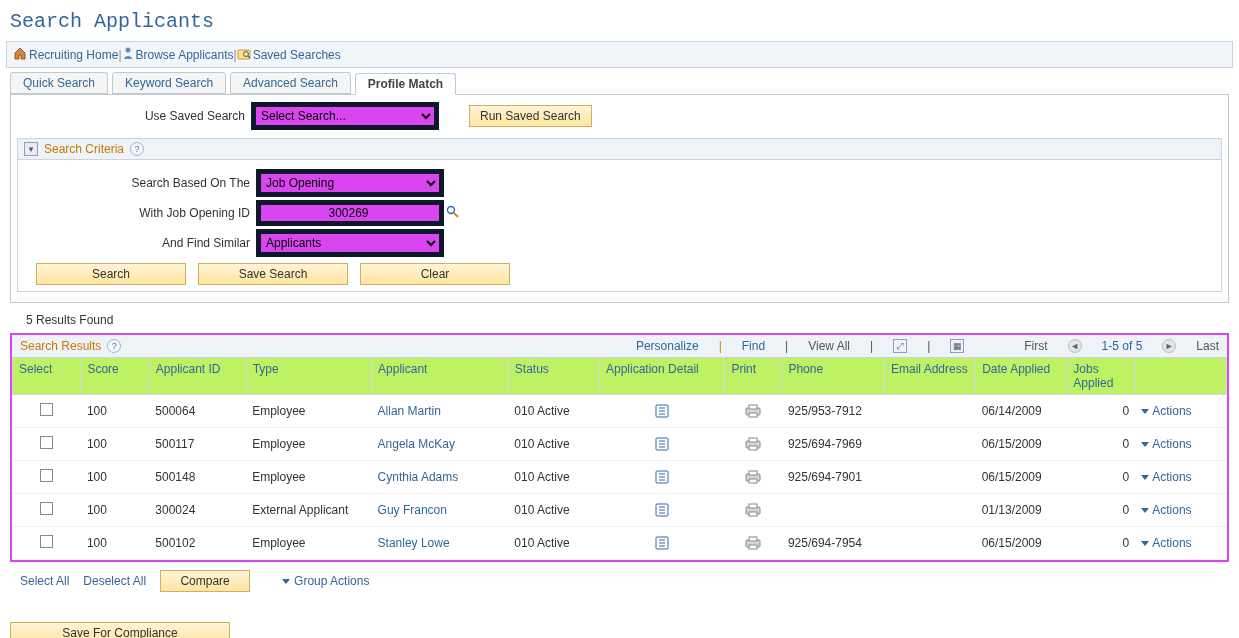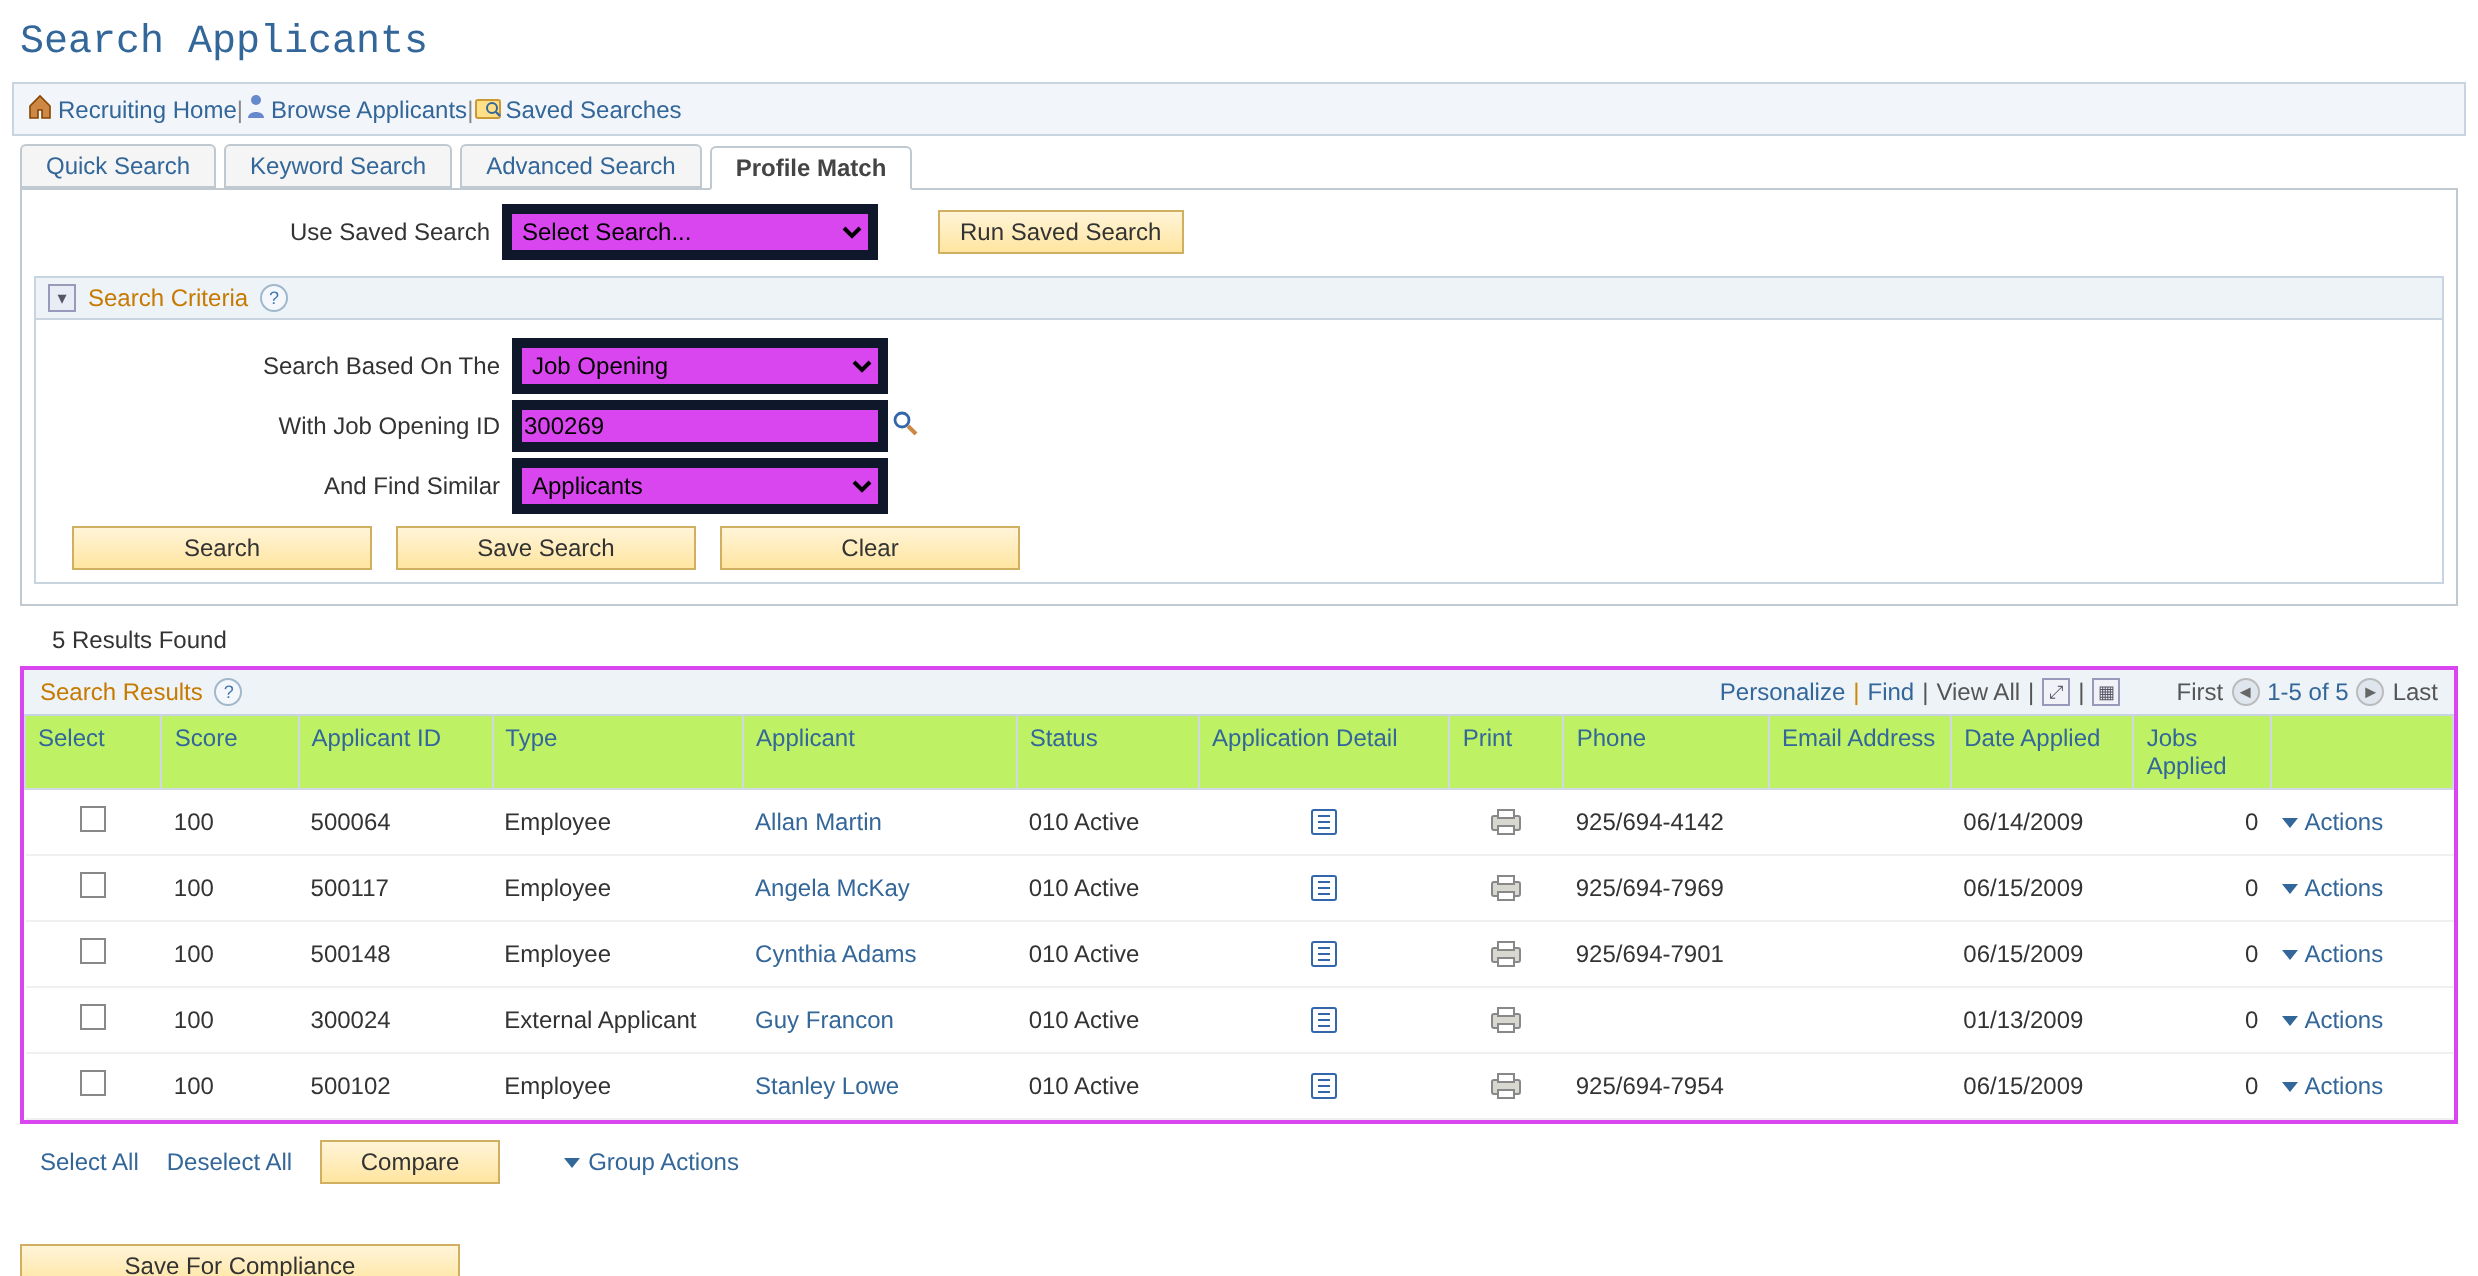--- a/index.html
+++ b/index.html
@@ -74,21 +74,21 @@
     padding-right: 6px;
     color: #333;
   }
   select.wide, input.wide {
     width: 188px;
     font-size: 12px;
     padding: 1px;
     border: 5px solid #0f172a;
     background: #d946ef;
   }
-  input.wide { text-align: left; padding-right: 4px; }
+  input.wide { text-align: center; padding-right: 4px; }
   .lookup-icon { margin-left: 2px; }
   .btn {
     background: linear-gradient(#fff4d8,#ffe5a0);
     border: 1px solid #d0b060;
     padding: 3px 10px;
     cursor: pointer;
     font-size: 12px;
     color: #333;
     min-width: 120px;
     text-align: center;
@@ -150,21 +150,21 @@
   }
   .grid-header-bar .left {
     display: flex;
     align-items: center;
     gap: 6px;
   }
   .grid-header-bar .left .title { color: #c77a00; }
   .grid-header-bar .right {
     display: flex;
     align-items: center;
-    gap: 4px;
+    gap: 20px;
     color: #555;
   }
   .grid-header-bar a { color: #336699; text-decoration: none; }
   .nav-arrow {
     width: 14px; height: 14px; border-radius: 50%;
     background: #e0e6ee; border: 1px solid #bbb;
     display: inline-flex; align-items: center; justify-content: center;
     font-size: 9px; color: #666;
   }
   .tool-icon {
@@ -380,21 +380,21 @@
                 <rect x="2" y="2" width="12" height="12" rx="1" fill="#fff" stroke="#3366aa"></rect>
                 <line x1="5" y1="5" x2="11" y2="5" stroke="#3366aa"></line>
                 <line x1="5" y1="8" x2="11" y2="8" stroke="#3366aa"></line>
                 <line x1="5" y1="11" x2="11" y2="11" stroke="#3366aa"></line>
               </svg></span></td>
           <td class="center"><span class="print-icon"><svg width="18" height="16">
                 <rect x="2" y="5" width="14" height="7" rx="1" fill="#d8d8d0" stroke="#888"></rect>
                 <rect x="5" y="2" width="8" height="4" fill="#fff" stroke="#888"></rect>
                 <rect x="5" y="10" width="8" height="4" fill="#fff" stroke="#888"></rect>
               </svg></span></td>
-          <td>925/694-4142</td>
+          <td>925/953-7912</td>
           <td></td>
           <td>06/14/2009</td>
           <td class="right">0</td>
           <td>
             <span class="actions-cell">
               <span class="caret-down"></span>
               <span>Actions</span>
             </span>
           </td>
         </tr>

